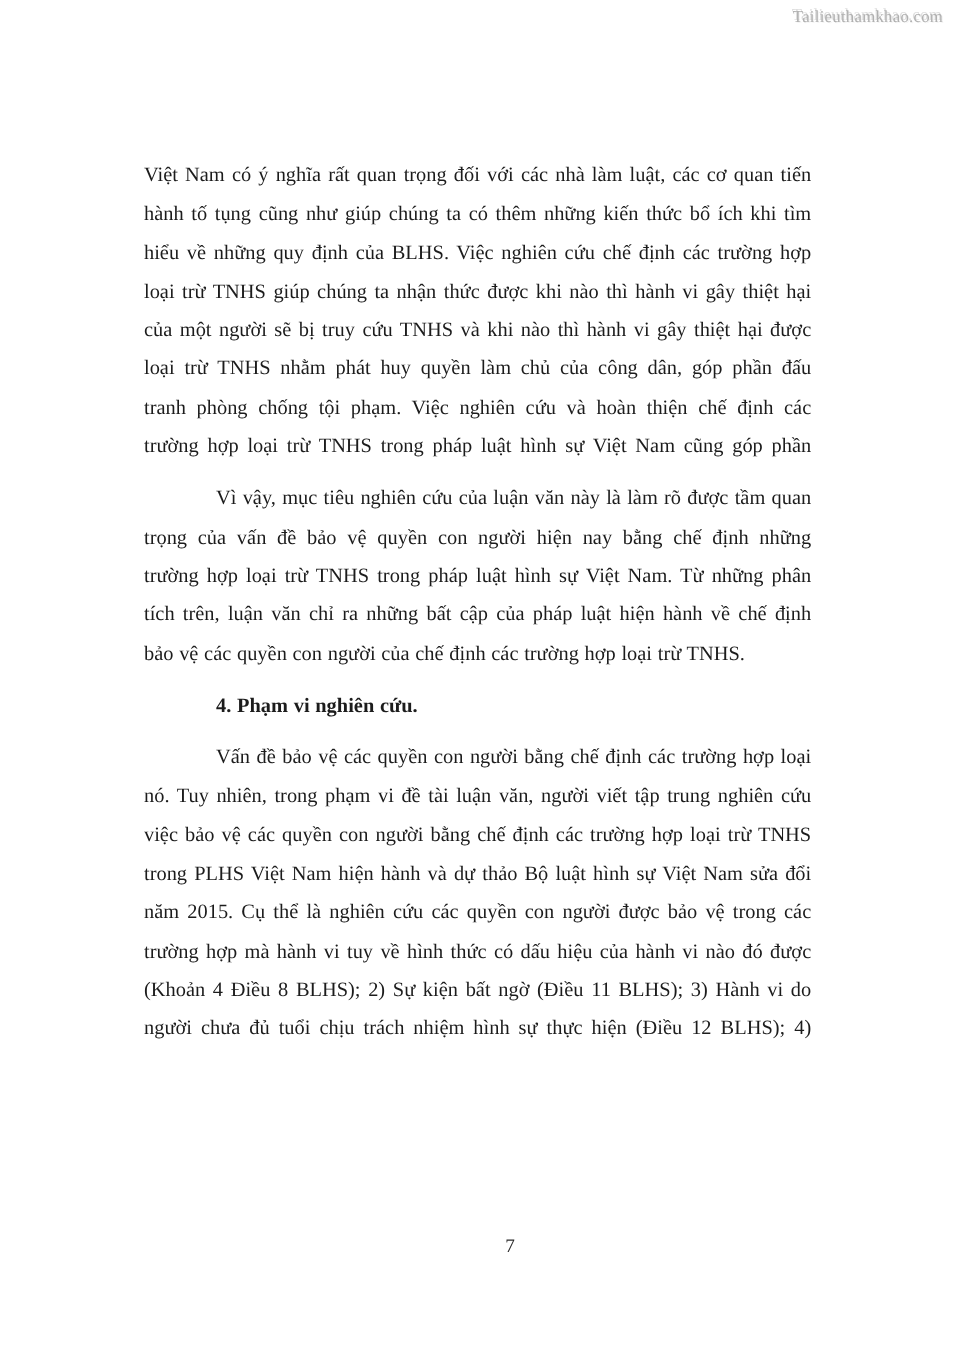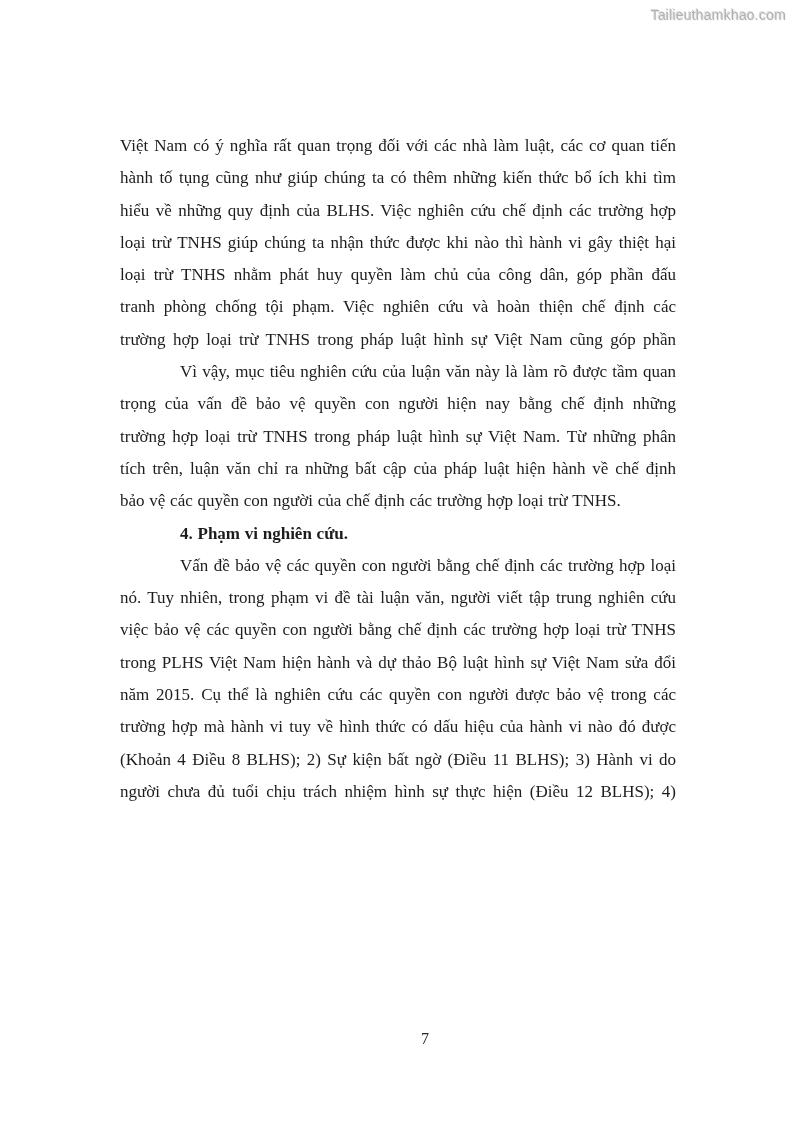--- a/index.html
+++ b/index.html
@@ -9,62 +9,63 @@
     height: 1123px;
     background: #ffffff;
     overflow: hidden;
     font-family: "Liberation Serif", serif;
     color: #1c1c1c;
   }
   .watermark {
     position: absolute;
     top: 7px;
     right: 8px;
-    font-family: Liberation Sans, sans-serif;
+    font-family: Liberation Serif, serif;
     font-size: 14px;
     color: #b0b0b0;
     text-shadow: -1px -1px 0 #dedede, 1px 1px 0 #f5f5f5;
     letter-spacing: 0.2px;
   }
   .content {
     position: absolute;
     left: 120px;
     top: 130px;
     width: 556px;
     font-size: 17px;
     line-height: 32.3px;
   }
   .line {
     height: 32.3px;
     overflow: hidden;
     word-spacing: 0.5px;
   }
   .line.j { text-align: justify; }
   .line.j::after { content: ""; display: inline-block; width: 100%; height: 0; }
-  .line.i { text-indent: 60px; }
+  .line.i { text-indent: 60px; margin-top: 11px; }
   .line.b { font-weight: bold; }
   .page-number {
     position: absolute;
     top: 1030px;
     left: 425px;
     transform: translateX(-50%);
     font-size: 16px;
     color: #2a2a2a;
   }
 </style>
 </head>
 <body>
 
 <div class="page">
   <div class="watermark">Tailieuthamkhao.com</div>
   <div class="content">
       <div class="line j">Việt Nam có ý nghĩa rất quan trọng đối với các nhà làm luật, các cơ quan tiến</div>
       <div class="line j">hành tố tụng cũng như giúp chúng ta có thêm những kiến thức bổ ích khi tìm</div>
       <div class="line j">hiểu về những quy định của BLHS. Việc nghiên cứu chế định các trường hợp</div>
       <div class="line j">loại trừ TNHS giúp chúng ta nhận thức được khi nào thì hành vi gây thiệt hại</div>
+      <div class="line j">của một người sẽ bị truy cứu TNHS và khi nào thì hành vi gây thiệt hại được</div>
       <div class="line j">loại trừ TNHS nhằm phát huy quyền làm chủ của công dân, góp phần đấu</div>
       <div class="line j">tranh phòng chống tội phạm. Việc nghiên cứu và hoàn thiện chế định các</div>
       <div class="line j">trường hợp loại trừ TNHS trong pháp luật hình sự Việt Nam cũng góp phần</div>
       <div class="line j i">Vì vậy, mục tiêu nghiên cứu của luận văn này là làm rõ được tầm quan</div>
       <div class="line j">trọng của vấn đề bảo vệ quyền con người hiện nay bằng chế định những</div>
       <div class="line j">trường hợp loại trừ TNHS trong pháp luật hình sự Việt Nam. Từ những phân</div>
       <div class="line j">tích trên, luận văn chỉ ra những bất cập của pháp luật hiện hành về chế định</div>
       <div class="line">bảo vệ các quyền con người của chế định các trường hợp loại trừ TNHS.</div>
       <div class="line i b">4. Phạm vi nghiên cứu.</div>
       <div class="line j i">Vấn đề bảo vệ các quyền con người bằng chế định các trường hợp loại</div>

